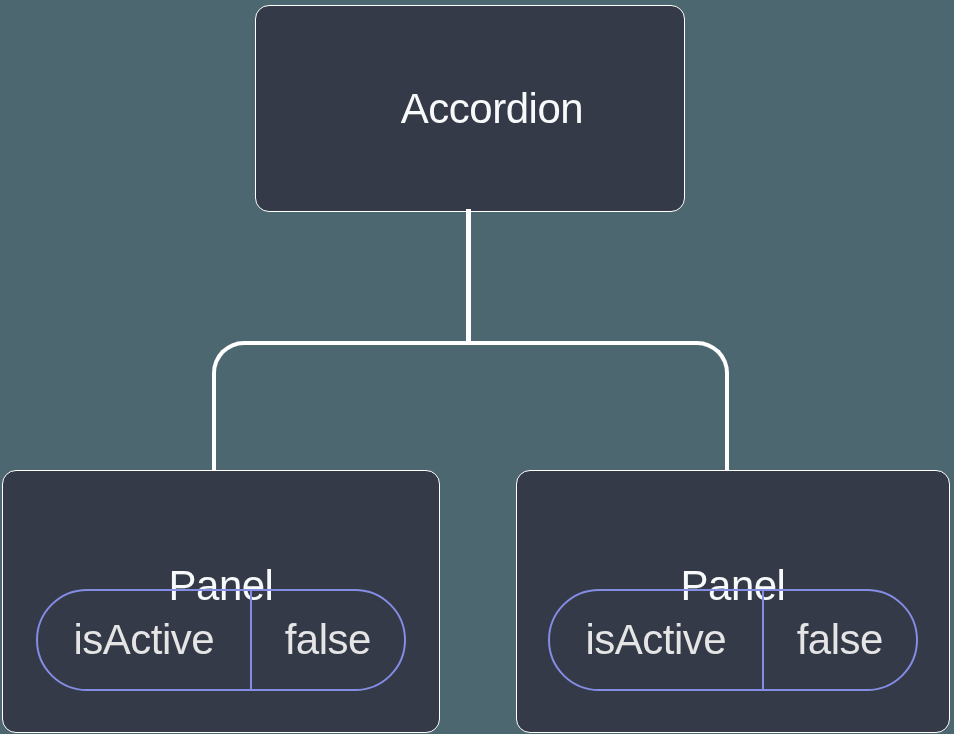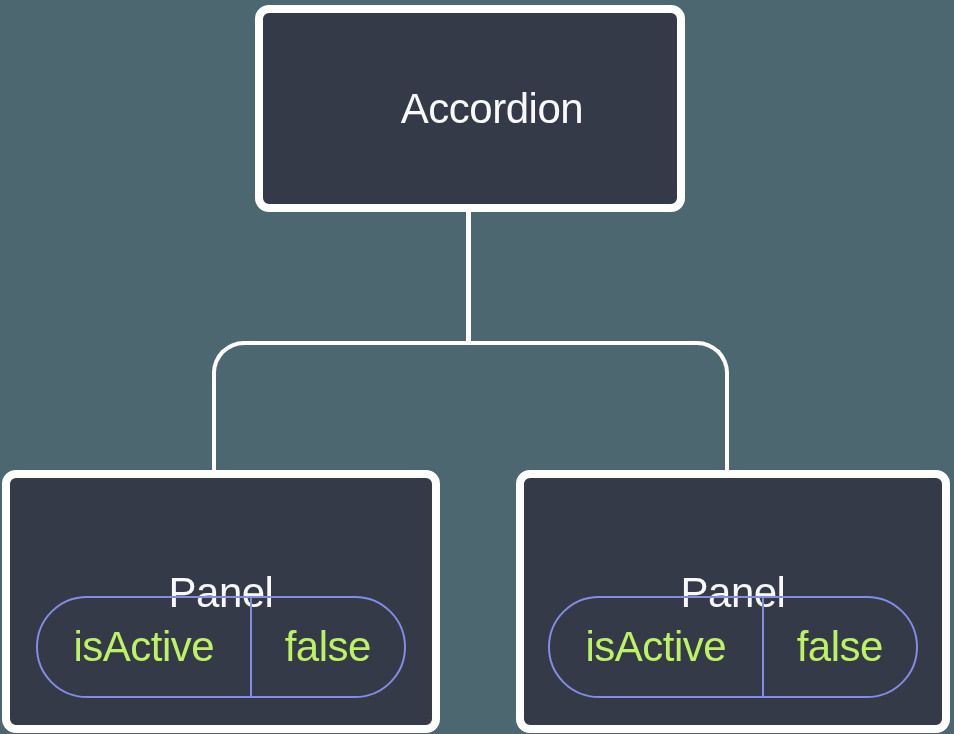--- a/index.html
+++ b/index.html
@@ -11,21 +11,21 @@
     position: relative;
     width: 954px;
     height: 734px;
     background: #4D6770;
     overflow: hidden;
     font-family: "Liberation Sans", "DejaVu Sans", sans-serif;
   }
   .node {
     position: absolute;
     background: #343A47;
-    border: 8px solid #ffffff;
+    border: 1px solid #ffffff;
     border-radius: 14px;
     box-sizing: border-box;
     padding-left: 44px;
   }
   .root-node {
     left: 255px;
     top: 5px;
     width: 430px;
     height: 207px;
     display: flex;
@@ -88,21 +88,21 @@
     box-sizing: border-box;
     border: 2px solid #848CE4;
     border-radius: 52px;
     display: flex;
     overflow: hidden;
   }
   .pill-cell {
     display: flex;
     align-items: center;
     justify-content: center;
-    color: #bef264;
+    color: #e5e5e5;
     font-size: 42px;
     font-weight: 400;
     letter-spacing: -0.5px;
   }
   .pill-cell-name  { flex: 0 0 57.8%; }
   .pill-cell-value { flex: 1 1 auto; }
   .pill-divider {
     flex: 0 0 2px;
     background: #848CE4;
   }

